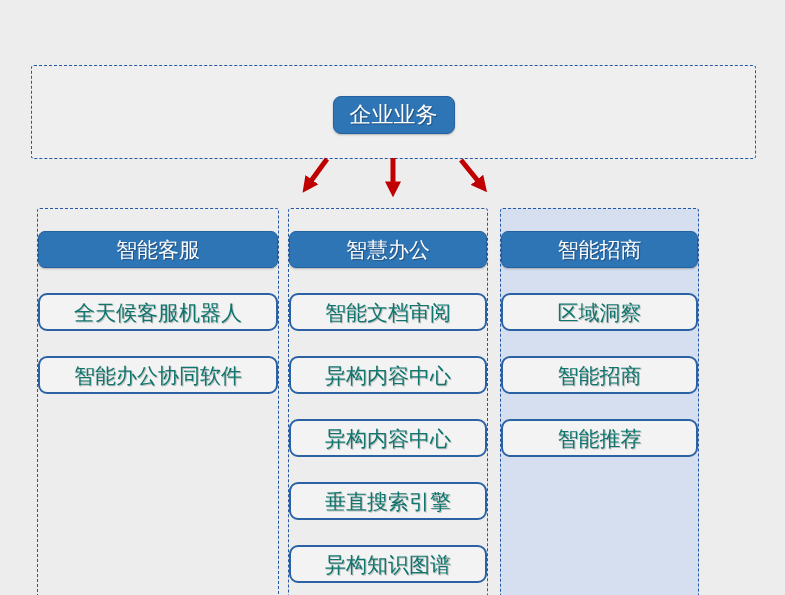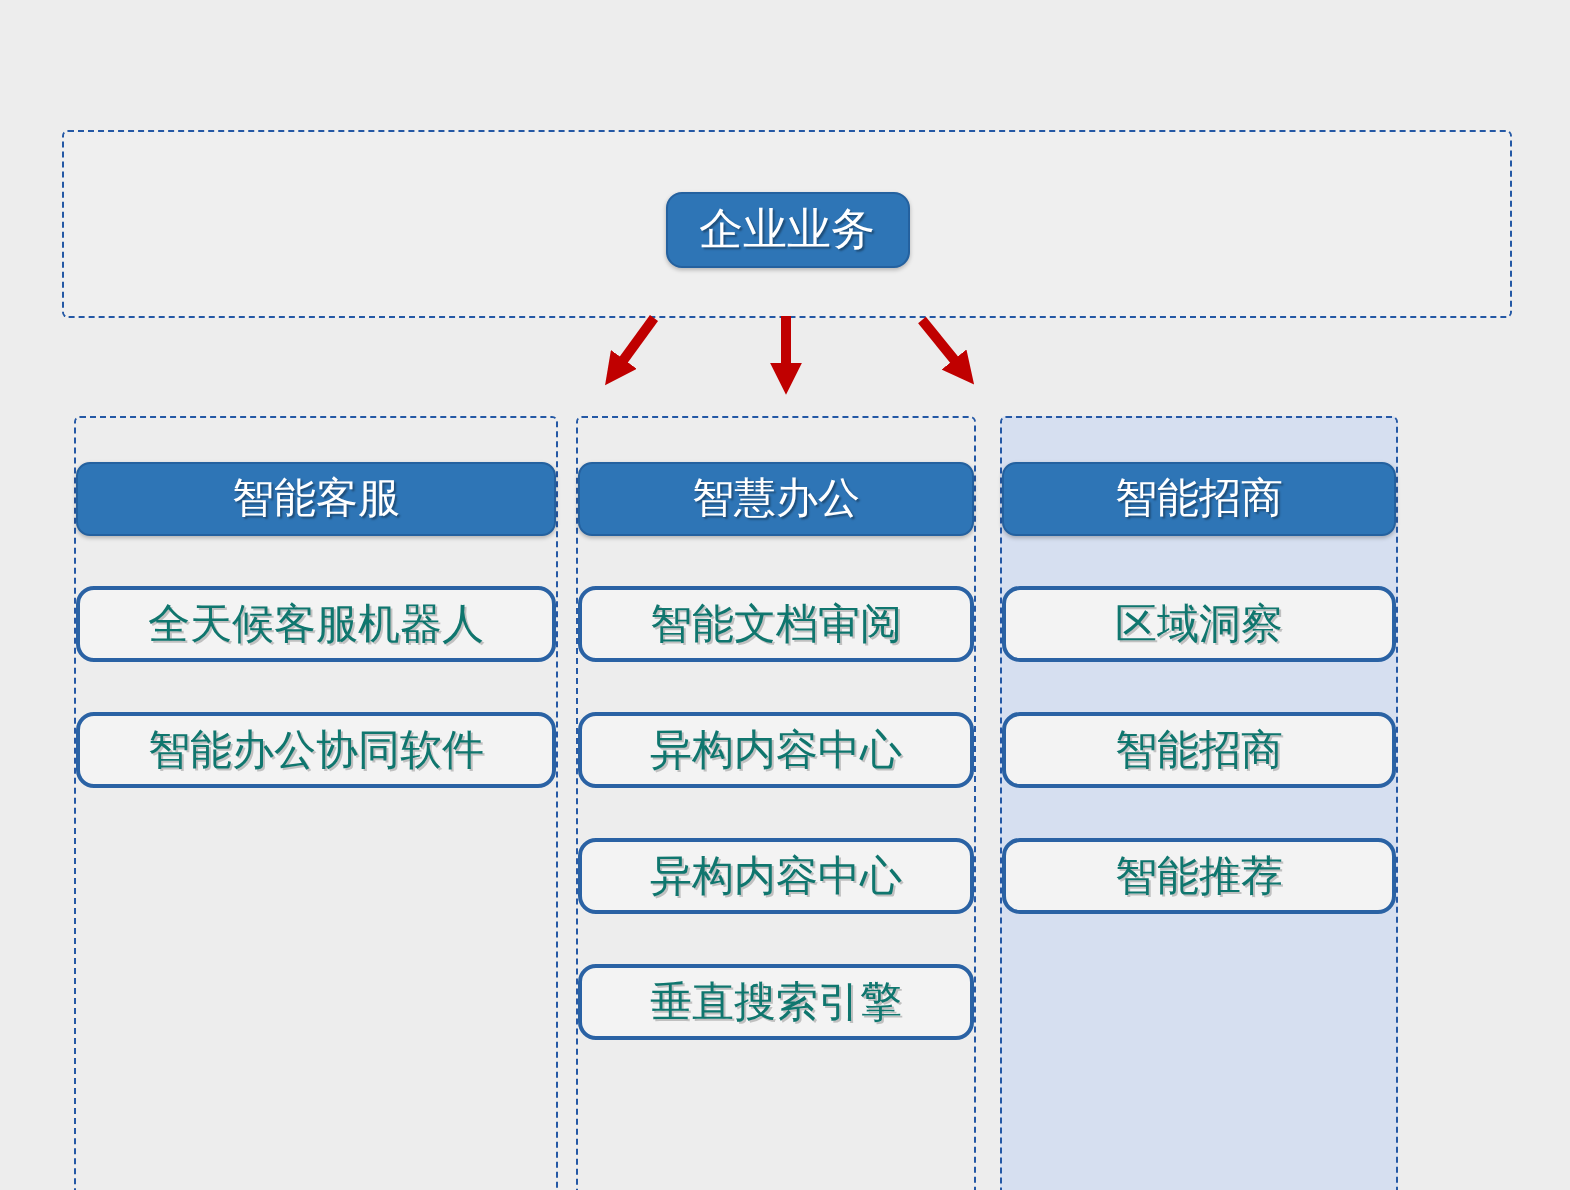--- a/index.html
+++ b/index.html
@@ -102,20 +102,21 @@
     <div class="node item-node">全天候客服机器人</div>
     <div class="node item-node">智能办公协同软件</div>
   </div>
 
   <div class="group-box col col-2">
     <div class="node header-node">智慧办公</div>
     <div class="node item-node">智能文档审阅</div>
     <div class="node item-node">异构内容中心</div>
     <div class="node item-node">异构内容中心</div>
     <div class="node item-node">垂直搜索引擎</div>
+    <div class="node item-node">异构知识图谱</div>
   </div>
 
   <div class="group-box col col-3">
     <div class="node header-node">智能招商</div>
     <div class="node item-node">区域洞察</div>
     <div class="node item-node">智能招商</div>
     <div class="node item-node">智能推荐</div>
   </div>
 
 </div>

